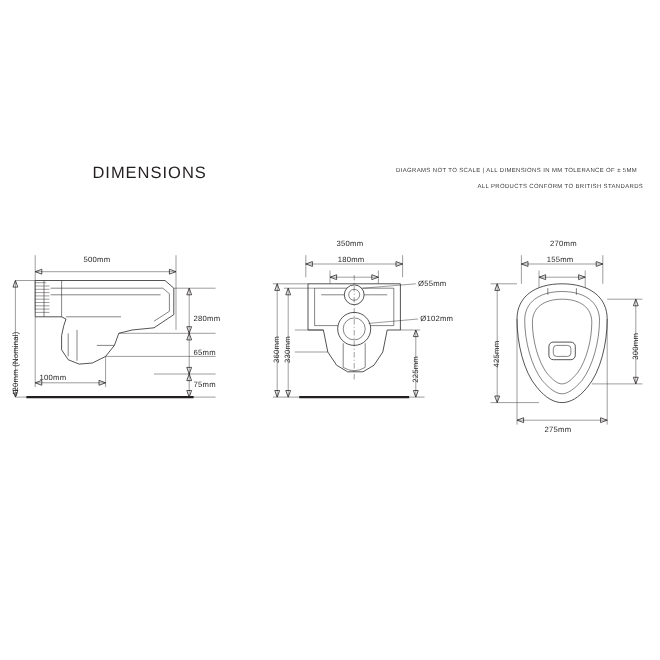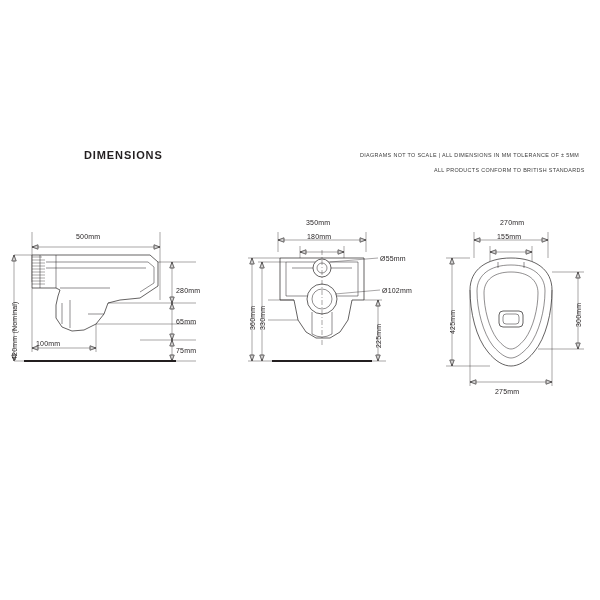--- a/index.html
+++ b/index.html
@@ -22,23 +22,22 @@
     height: 600px;
   }
   .txt {
     position: absolute;
     white-space: nowrap;
     font-family: "Liberation Sans", sans-serif;
     color: #231f20;
     line-height: 1;
   }
   .title {
-    font-size: 11px;
+    font-size: 15px;
     letter-spacing: 0.9px;
-    font-weight: bold;
   }
   .note {
     font-size: 5.4px;
     letter-spacing: 0.35px;
     color: #3a3a3a;
   }
   .dim {
     font-size: 7px;
     letter-spacing: 0.2px;
   }

